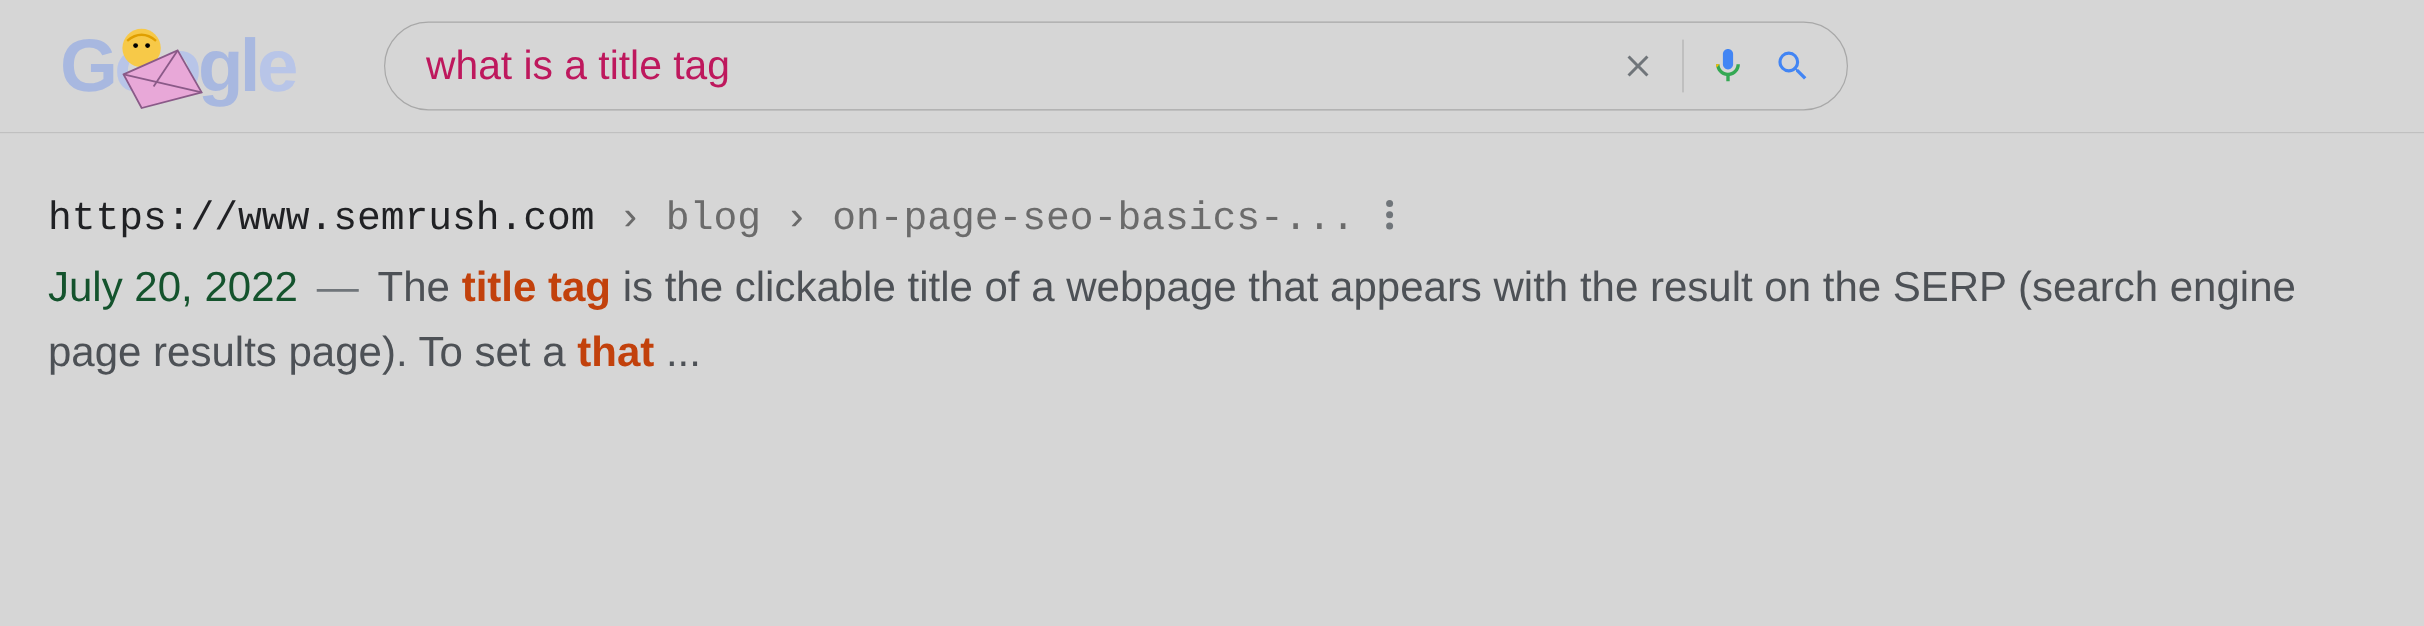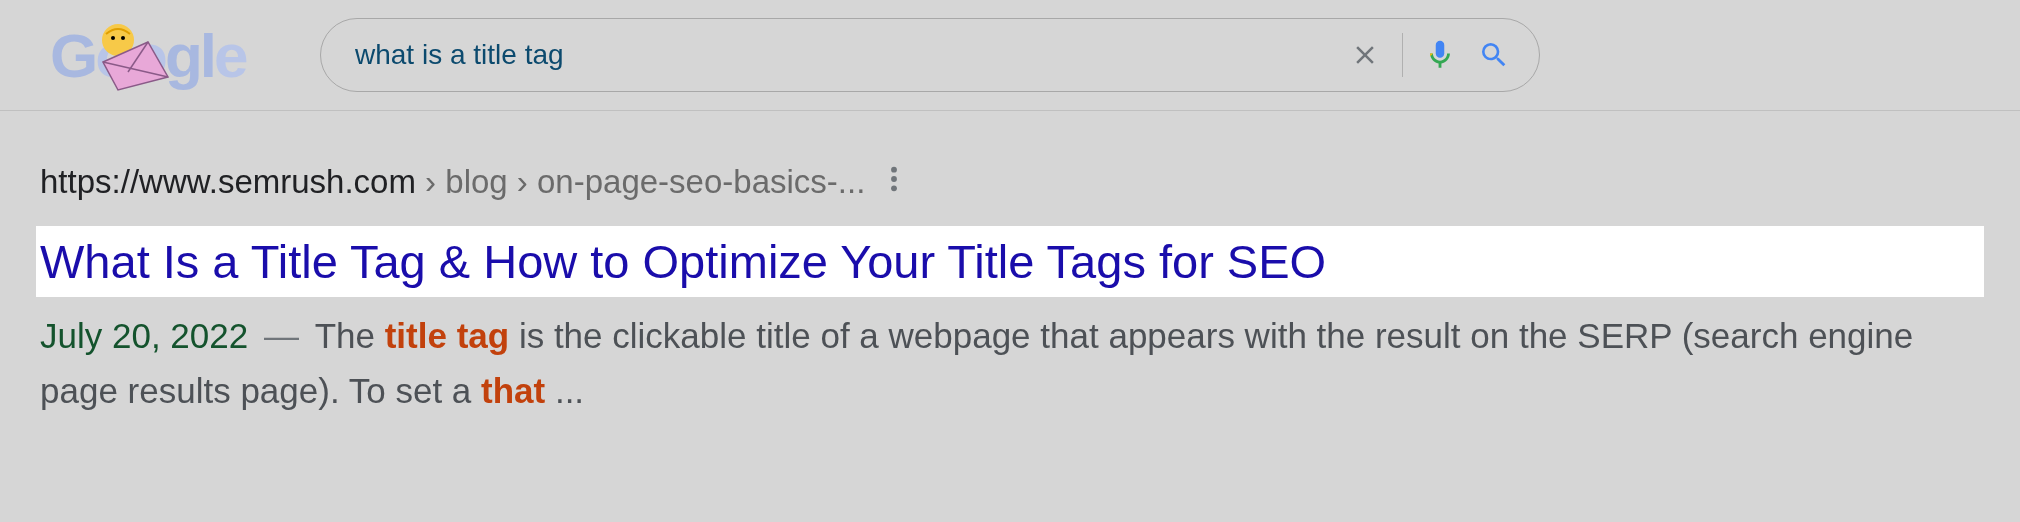--- a/index.html
+++ b/index.html
@@ -52,22 +52,22 @@
       border-radius: 40px;
       height: 74px;
       flex: 1;
       max-width: 1220px;
       padding: 0 18px 0 34px;
     }
     .search-input {
       flex: 1;
       border: none;
       background: transparent;
-      font-size: 28px;
-      color: #0c4a6e;
+      font-size: 34px;
+      color: #be185d;
       outline: none;
     }
     .search-icon-btn {
       width: 54px;
       height: 54px;
       display: flex;
       align-items: center;
       justify-content: center;
       cursor: pointer;
     }
@@ -77,21 +77,22 @@
       background: #b0b0b0;
       margin: 0 10px;
     }
     .result-area {
       padding: 48px 40px 0 40px;
     }
     .breadcrumb-row {
       display: flex;
       align-items: center;
       gap: 18px;
-      margin-bottom: 16px;
+      margin-bottom: 6px;
+      font-family: Liberation Mono, monospace;
     }
     .breadcrumb {
       font-size: 33px;
       line-height: 1.3;
     }
     .breadcrumb .domain {
       color: #202124;
     }
     .breadcrumb .path {
       color: #6b6b6b;
@@ -177,17 +178,16 @@
       <span class="domain">https://www.semrush.com</span><span class="path"> › blog › on-page-seo-basics-...</span>
     </div>
     <div class="more-dots">
       <svg width="10" height="28" viewBox="0 0 6 24">
           <circle cx="3" cy="4" r="2.5" fill="#70757a"></circle>
           <circle cx="3" cy="12" r="2.5" fill="#70757a"></circle>
           <circle cx="3" cy="20" r="2.5" fill="#70757a"></circle>
         </svg>
     </div>
   </div>
-  <a class="result-title">What Is a Title Tag &amp; How to Optimize Your Title Tags for SEO</a>
   <div class="snippet">
     <span class="date">July 20, 2022</span><span class="dash"> — </span><span>The </span><b>title tag</b><span> is the clickable title of a webpage that appears with the result on the SERP (search engine page results page). To set a </span><b>that</b><span> ...</span>
   </div>
 </div>
 
 </body></html>

